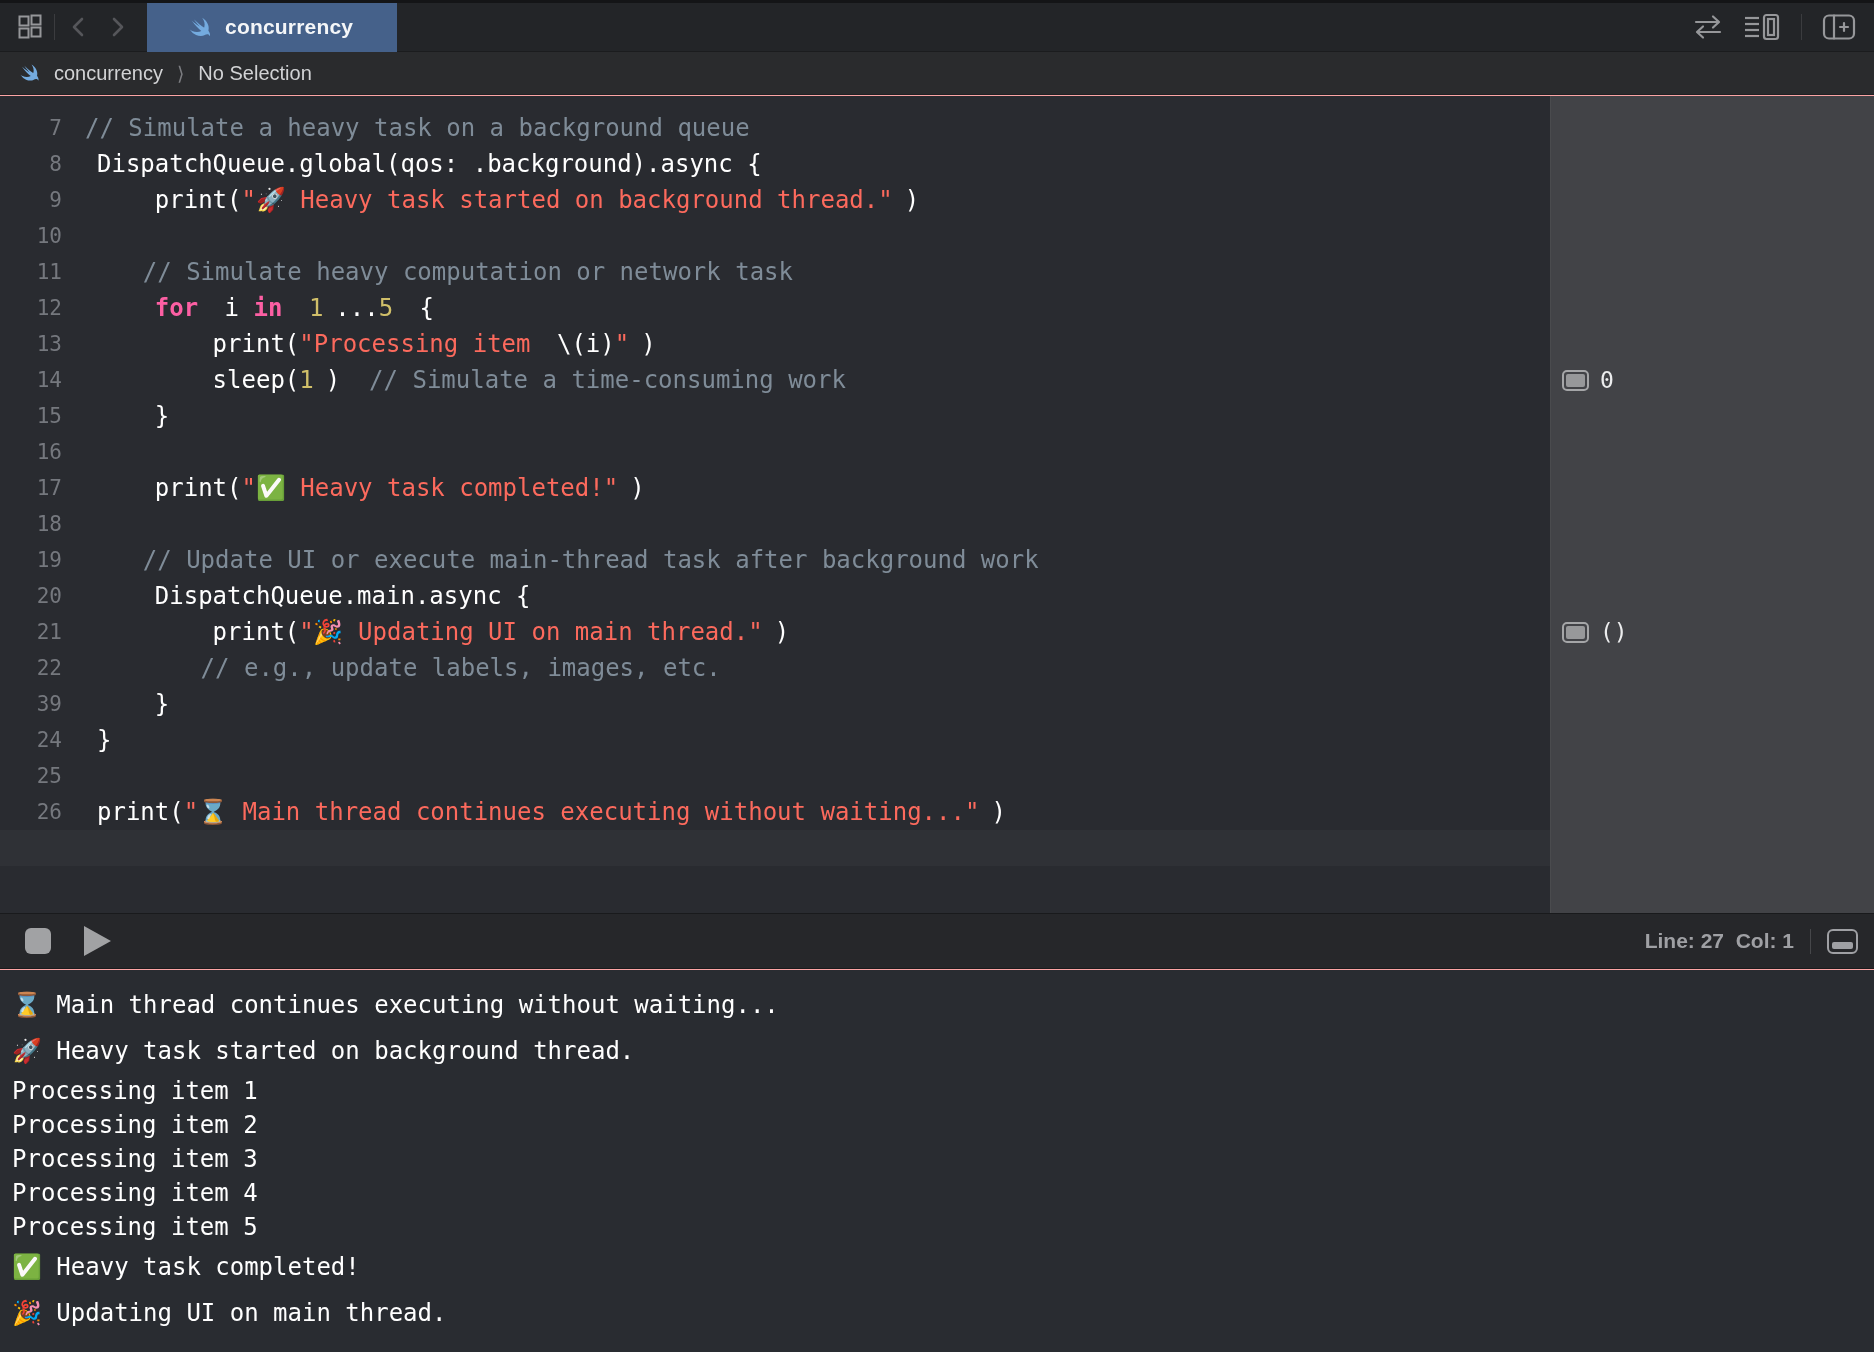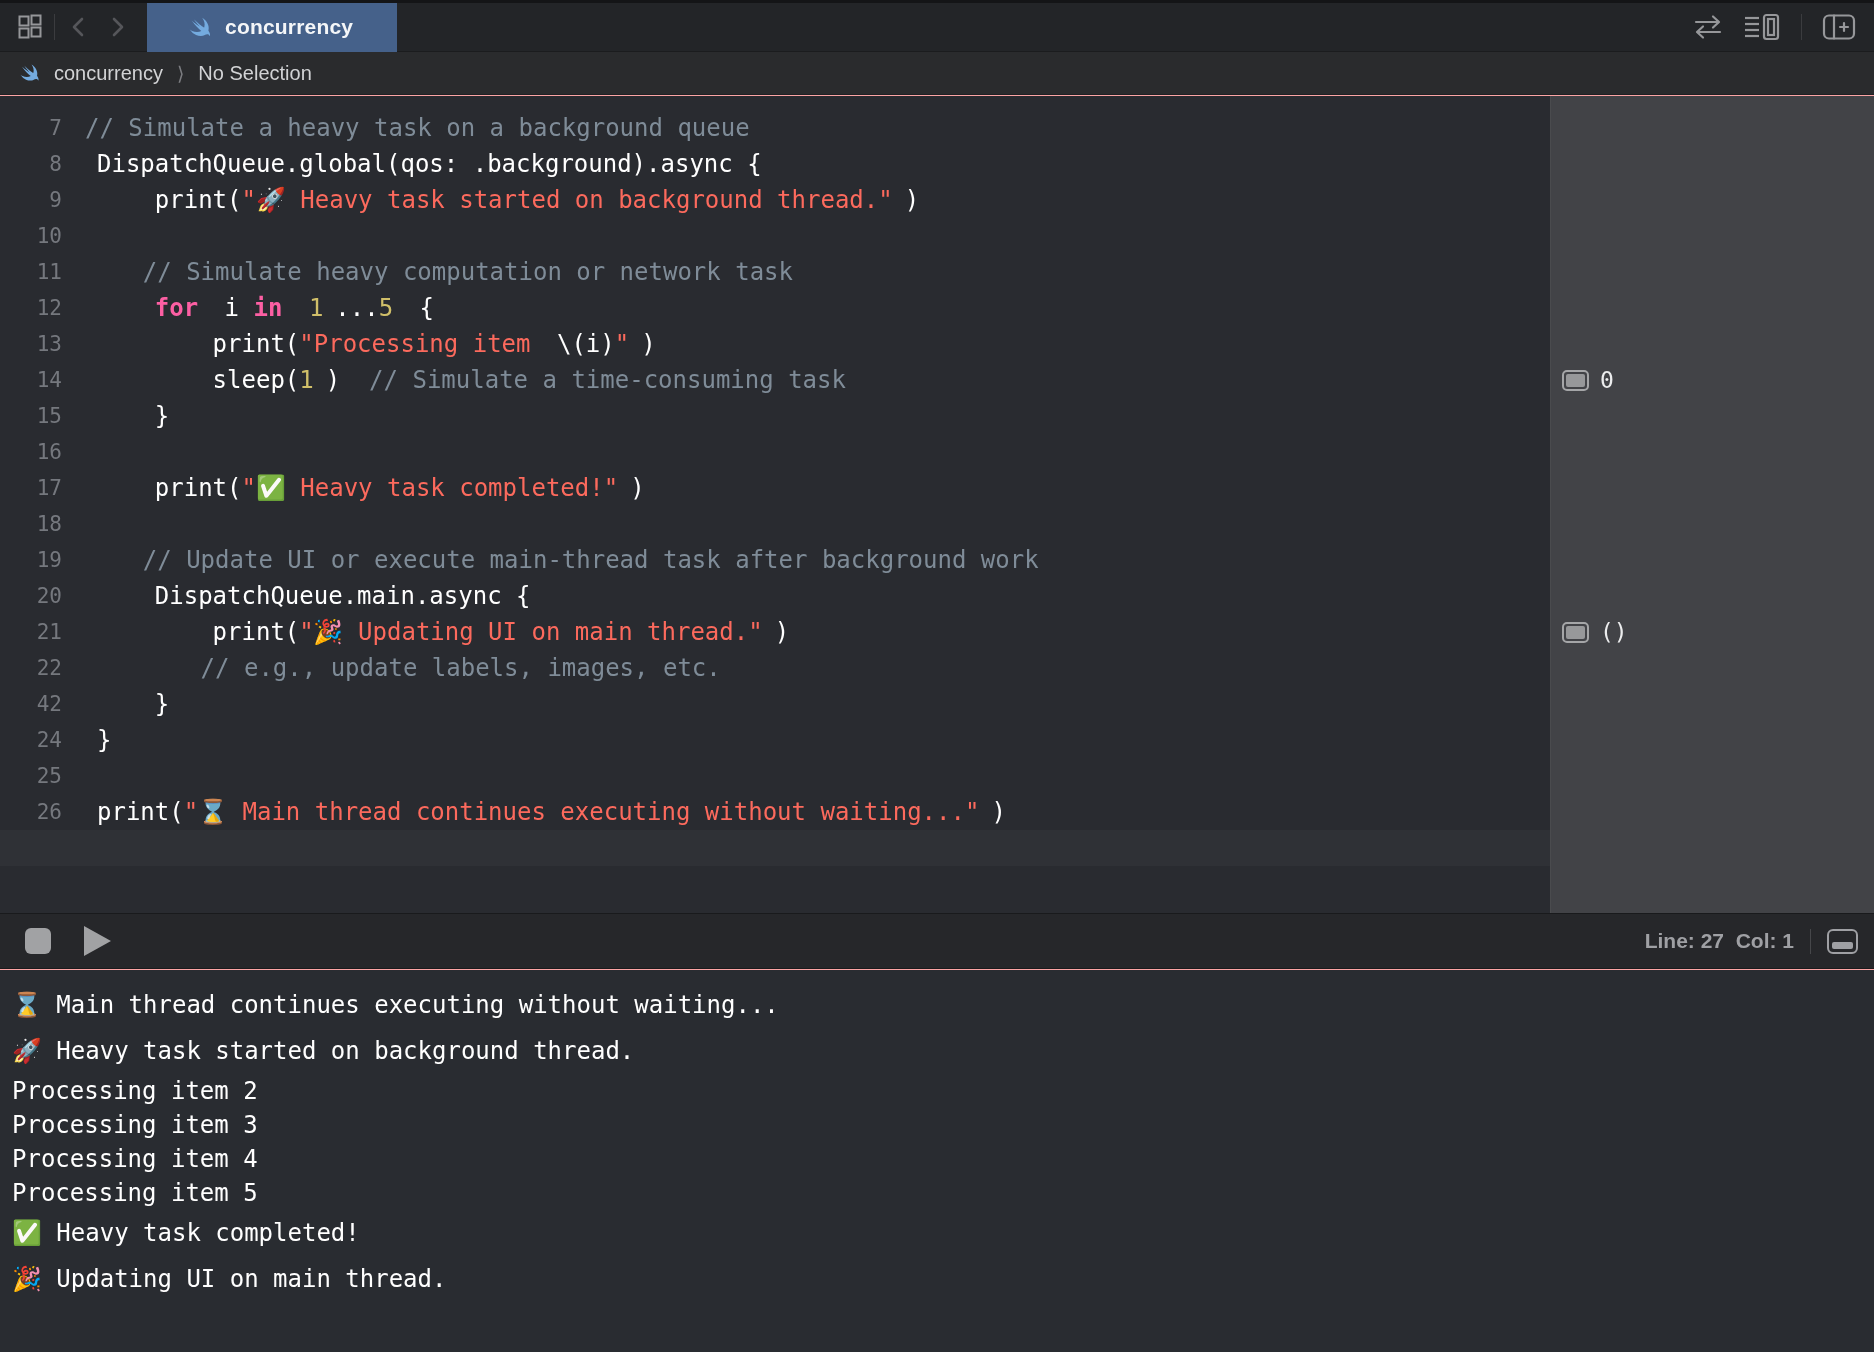--- a/index.html
+++ b/index.html
@@ -152,30 +152,30 @@
 
   <div class="editor">
     <div class="code-lines" id="code-lines">
         <div class="code-row"><div class="ln">7</div><div class="lc"><span class="t-c">// Simulate a heavy task on a background queue</span></div></div>
         <div class="code-row"><div class="ln">8</div><div class="lc"><span class="t-p">DispatchQueue.global(qos: .background).async {</span></div></div>
         <div class="code-row"><div class="ln">9</div><div class="lc"><span class="t-p">    print(</span><span class="t-s">"🚀 Heavy task started on background thread."</span><span class="t-p">)</span></div></div>
         <div class="code-row"><div class="ln">10</div><div class="lc"></div></div>
         <div class="code-row"><div class="ln">11</div><div class="lc"><span class="t-c">    // Simulate heavy computation or network task</span></div></div>
         <div class="code-row"><div class="ln">12</div><div class="lc"><span class="t-p">    </span><span class="t-k">for</span><span class="t-p"> i </span><span class="t-k">in</span><span class="t-p"> </span><span class="t-n">1</span><span class="t-p">...</span><span class="t-n">5</span><span class="t-p"> {</span></div></div>
         <div class="code-row"><div class="ln">13</div><div class="lc"><span class="t-p">        print(</span><span class="t-s">"Processing item </span><span class="t-p">\(i)</span><span class="t-s">"</span><span class="t-p">)</span></div></div>
-        <div class="code-row"><div class="ln">14</div><div class="lc"><span class="t-p">        sleep(</span><span class="t-n">1</span><span class="t-p">)  </span><span class="t-c">// Simulate a time-consuming task</span></div></div>
+        <div class="code-row"><div class="ln">14</div><div class="lc"><span class="t-p">        sleep(</span><span class="t-n">1</span><span class="t-p">)  </span><span class="t-c">// Simulate a time-consuming work</span></div></div>
         <div class="code-row"><div class="ln">15</div><div class="lc"><span class="t-p">    }</span></div></div>
         <div class="code-row"><div class="ln">16</div><div class="lc"></div></div>
         <div class="code-row"><div class="ln">17</div><div class="lc"><span class="t-p">    print(</span><span class="t-s">"✅ Heavy task completed!"</span><span class="t-p">)</span></div></div>
         <div class="code-row"><div class="ln">18</div><div class="lc"></div></div>
         <div class="code-row"><div class="ln">19</div><div class="lc"><span class="t-c">    // Update UI or execute main-thread task after background work</span></div></div>
         <div class="code-row"><div class="ln">20</div><div class="lc"><span class="t-p">    DispatchQueue.main.async {</span></div></div>
         <div class="code-row"><div class="ln">21</div><div class="lc"><span class="t-p">        print(</span><span class="t-s">"🎉 Updating UI on main thread."</span><span class="t-p">)</span></div></div>
         <div class="code-row"><div class="ln">22</div><div class="lc"><span class="t-c">        // e.g., update labels, images, etc.</span></div></div>
-        <div class="code-row"><div class="ln">42</div><div class="lc"><span class="t-p">    }</span></div></div>
+        <div class="code-row"><div class="ln">39</div><div class="lc"><span class="t-p">    }</span></div></div>
         <div class="code-row"><div class="ln">24</div><div class="lc"><span class="t-p">}</span></div></div>
         <div class="code-row"><div class="ln">25</div><div class="lc"></div></div>
         <div class="code-row"><div class="ln">26</div><div class="lc"><span class="t-p">print(</span><span class="t-s">"⌛ Main thread continues executing without waiting..."</span><span class="t-p">)</span></div></div>
         <div class="code-row current"><div class="ln"></div><div class="lc"></div></div>
       </div>
 
   </div>
 
   <div class="results" id="results">
       <div class="result-row" style="top: 266px;">
@@ -193,20 +193,21 @@
     <div class="play-btn"></div>
     <div class="db-spacer"></div>
     <span class="line-col">Line: 27  Col: 1</span>
     <div class="db-sep"></div>
     <div class="panel-icon"></div>
   </div>
 
   <div class="console" id="console">
       <div class="console-line emoji">⌛ Main thread continues executing without waiting...</div>
       <div class="console-line emoji">🚀 Heavy task started on background thread.</div>
+      <div class="console-line">Processing item 1</div>
       <div class="console-line">Processing item 2</div>
       <div class="console-line">Processing item 3</div>
       <div class="console-line">Processing item 4</div>
       <div class="console-line">Processing item 5</div>
       <div class="console-line emoji">✅ Heavy task completed!</div>
       <div class="console-line emoji">🎉 Updating UI on main thread.</div>
     </div>
 
 </div>
 

